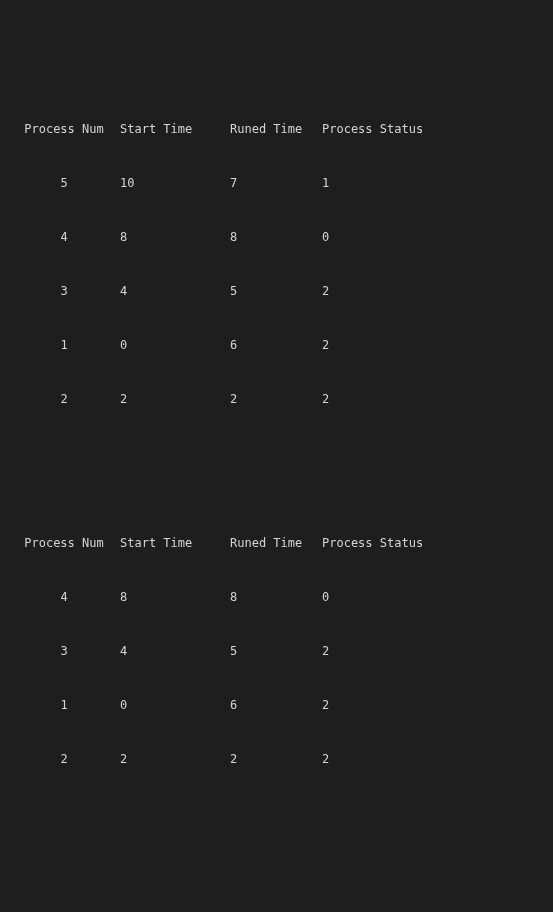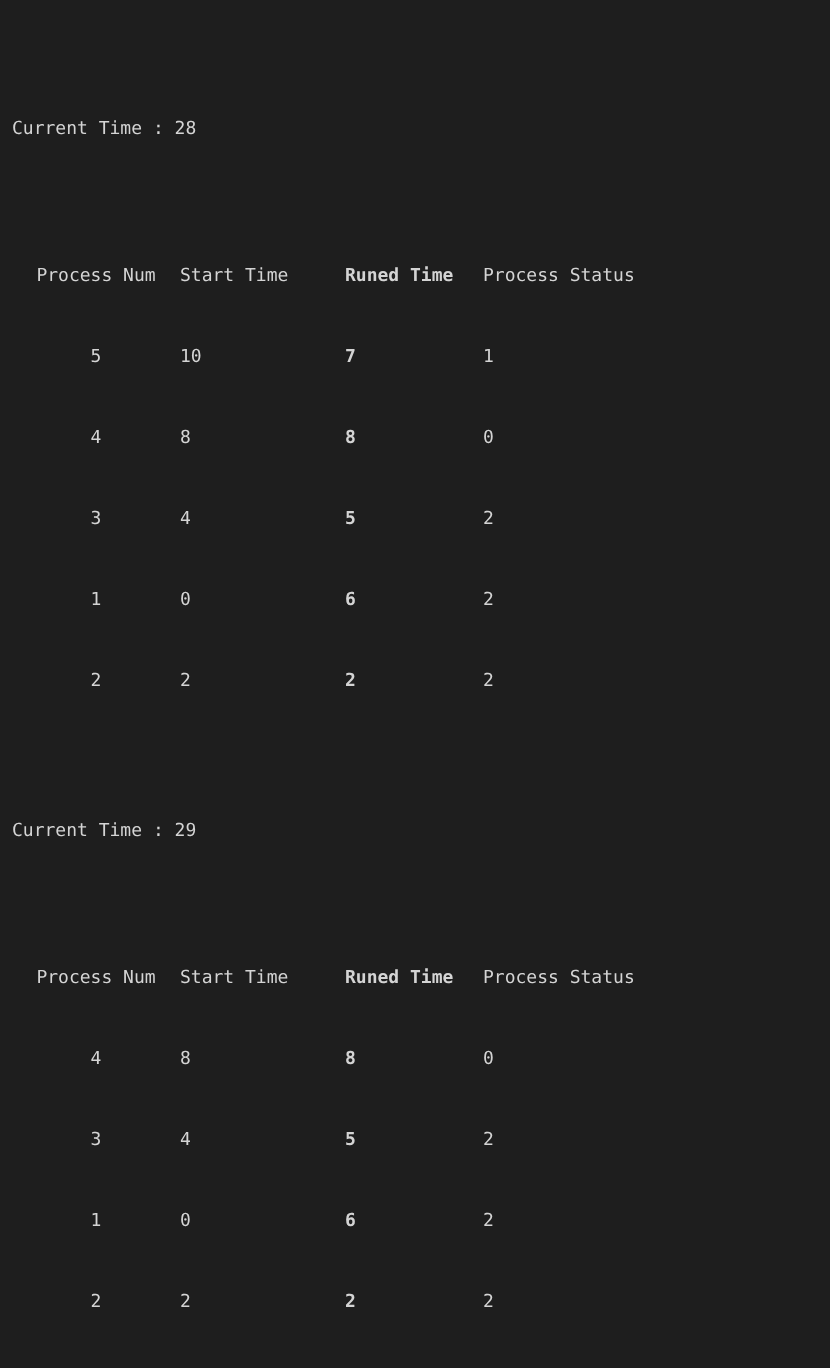--- a/index.html
+++ b/index.html
@@ -35,40 +35,38 @@
     height: 18px;
   }
   
   .cell {
     display: inline-block;
     overflow: visible;
     white-space: pre;
   }
   .c0  { width: 112.0px; text-align: center; }  
   .c1  { width: 110.0px; margin-top: 44px; }  
-  .c2  { width: 92px; font-weight: bold; }  
+  .c2  { width: 92px; }  
   .c3  { width: auto;    }
 </style>
 </head>
 <body>
 
 <div id="terminal">
 
   
-  <div class="line"><span class="cell">Current Time : </span><span class="cell">28</span></div>
   <div class="line"><span class="cell c0">Process Num</span><span class="cell c1">Start Time</span><span class="cell c2">Runed Time</span><span class="cell c3">Process Status</span></div>
   <div class="line"><span class="cell c0">5</span><span class="cell c1">10</span><span class="cell c2">7</span><span class="cell c3">1</span></div>
   <div class="line"><span class="cell c0">4</span><span class="cell c1">8</span><span class="cell c2">8</span><span class="cell c3">0</span></div>
   <div class="line"><span class="cell c0">3</span><span class="cell c1">4</span><span class="cell c2">5</span><span class="cell c3">2</span></div>
   <div class="line"><span class="cell c0">1</span><span class="cell c1">0</span><span class="cell c2">6</span><span class="cell c3">2</span></div>
   <div class="line"><span class="cell c0">2</span><span class="cell c1">2</span><span class="cell c2">2</span><span class="cell c3">2</span></div>
   <div class="line blank"> </div>
 
   
-  <div class="line"><span class="cell">Current Time : </span><span class="cell">29</span></div>
   <div class="line"><span class="cell c0">Process Num</span><span class="cell c1">Start Time</span><span class="cell c2">Runed Time</span><span class="cell c3">Process Status</span></div>
   <div class="line"><span class="cell c0">4</span><span class="cell c1">8</span><span class="cell c2">8</span><span class="cell c3">0</span></div>
   <div class="line"><span class="cell c0">3</span><span class="cell c1">4</span><span class="cell c2">5</span><span class="cell c3">2</span></div>
   <div class="line"><span class="cell c0">1</span><span class="cell c1">0</span><span class="cell c2">6</span><span class="cell c3">2</span></div>
   <div class="line"><span class="cell c0">2</span><span class="cell c1">2</span><span class="cell c2">2</span><span class="cell c3">2</span></div>
   
 
   
   
   

